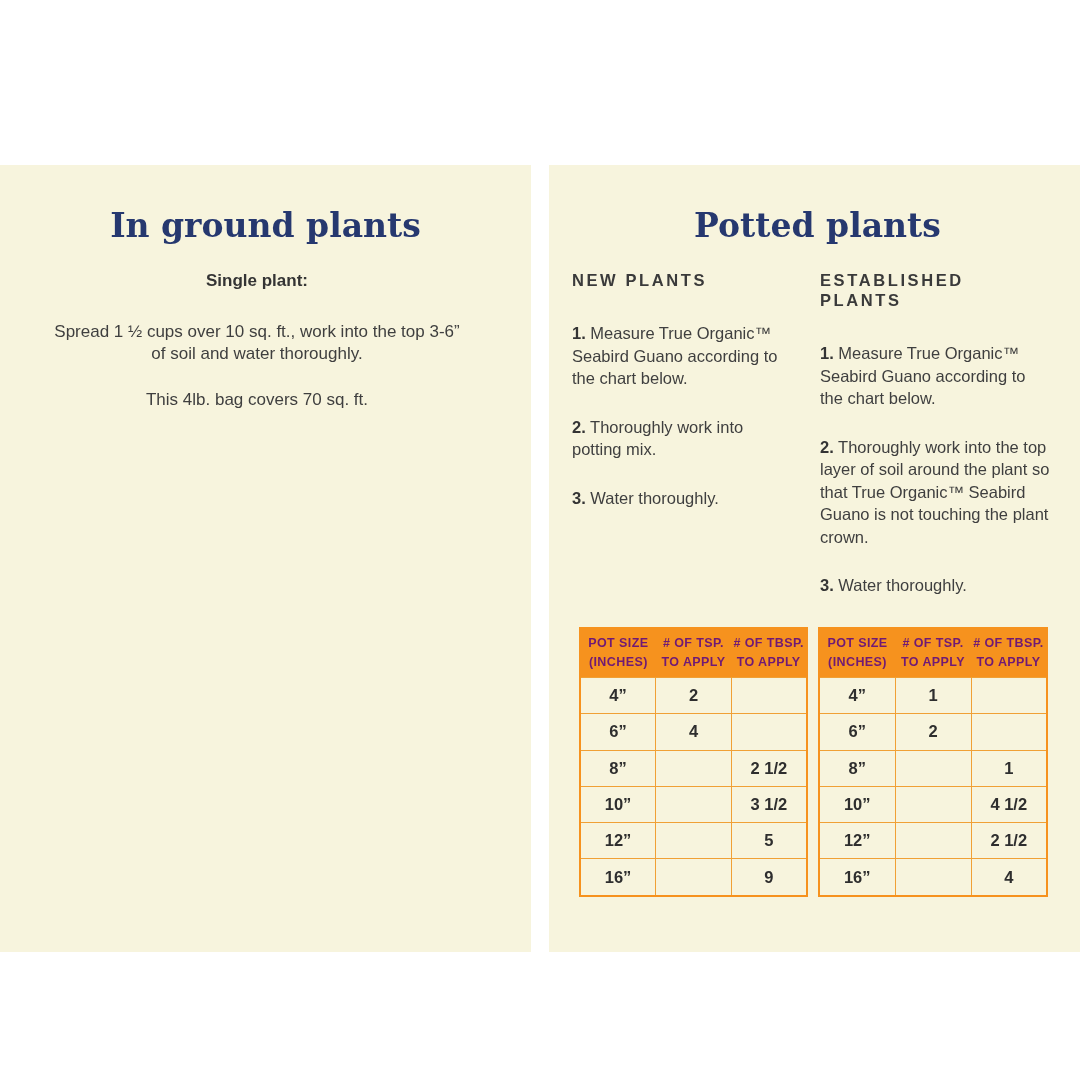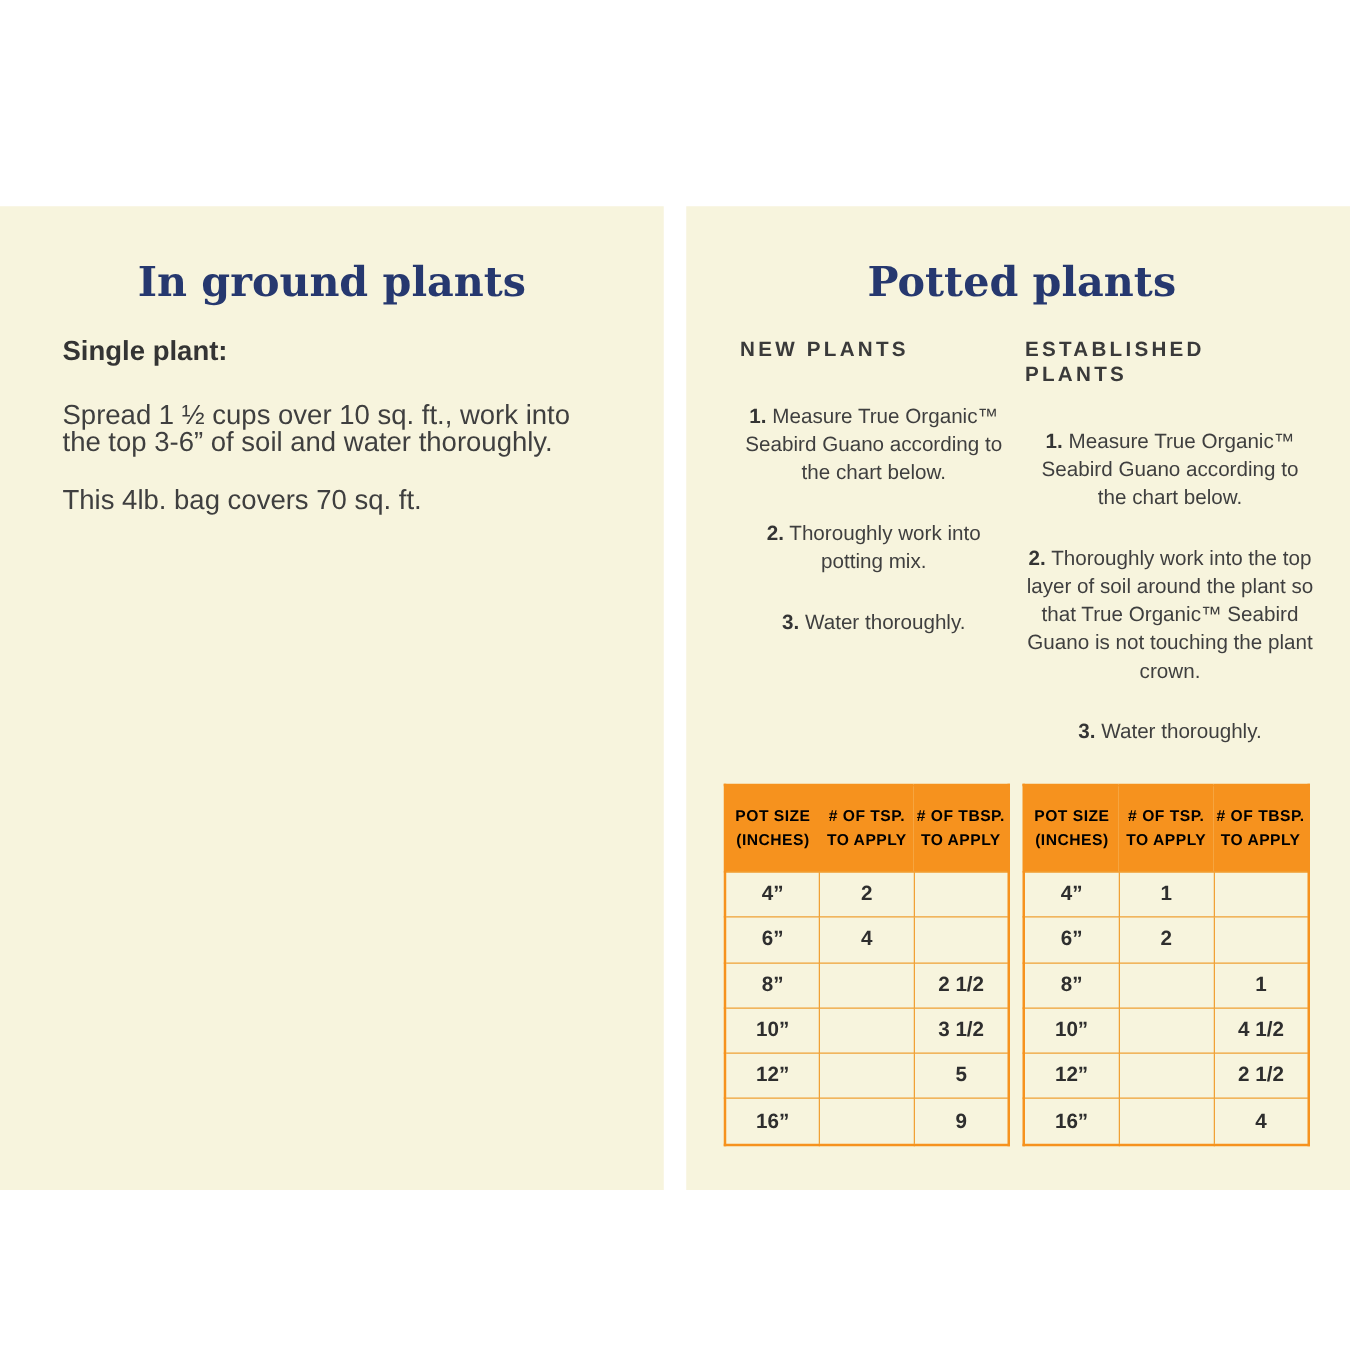--- a/index.html
+++ b/index.html
@@ -16,49 +16,49 @@
     position:absolute;top:186px;left:0;right:0;margin:0;text-align:center;
     font-family:"DejaVu Serif", serif;font-weight:700;font-size:33px;line-height:40px;
     color:#26386F;
   }
   .panel-title.pt-left{left:0;width:531px;}
   .panel-title.pt-right{left:549px;width:537px;}
 
   
   .left-body{
     position:absolute;left:50px;top:250px;width:414px;
-    font-size:22px;line-height:22.5px;color:#3F3F3F;
+    font-size:17px;line-height:22.5px;color:#3F3F3F;text-align:center;
   }
   .section{margin:0 0 28px 0;}
   .section:nth-of-type(2){margin-bottom:23px;}
   .section-label{display:block;font-weight:700;color:#343434;}
   .coverage-note{margin:0;}
 
   
   .steps-col{position:absolute;top:250px;font-size:16.5px;line-height:22.5px;color:#3F3F3F;}
-  .col-new{left:592px;width:214px;}
+  .col-new{left:572px;width:214px;}
   .col-est{left:820px;width:232px;}
   .col-heading{
     margin:0 0 32px 0;font-size:16.5px;font-weight:600;letter-spacing:2.6px;
     color:#3A3A3A;line-height:20px;
   }
-  .step{margin:0 0 26px 0;text-align:center;}
+  .step{margin:0 0 26px 0;}
   .step:last-child{margin-bottom:0;}
   .step-num{font-weight:700;color:#343434;}
 
   
   .dose-table{
     position:absolute;top:607px;border-collapse:collapse;table-layout:fixed;
     border:2.5px solid #F6921E;
   }
   .t-new{left:579px;width:229px;}
   .t-est{left:818px;width:230px;}
   .dose-table th{
-    background:#F6921E;color:#000000;font-weight:600;font-size:12.5px;
-    line-height:19px;letter-spacing:0.4px;padding:15px 1px;text-align:center;
+    background:#F6921E;color:#701a75;font-weight:600;font-size:12.5px;
+    line-height:19px;letter-spacing:0.4px;padding:5px 1px;text-align:center;
     border:0;
   }
   .hdr-line{display:block;}
   .dose-table td{
     border:1.5px solid #F0A035;height:35.3px;text-align:center;
     font-size:16.5px;font-weight:700;color:#2E2E2E;padding:0;
   }
 </style>
 </head>
 <body>

